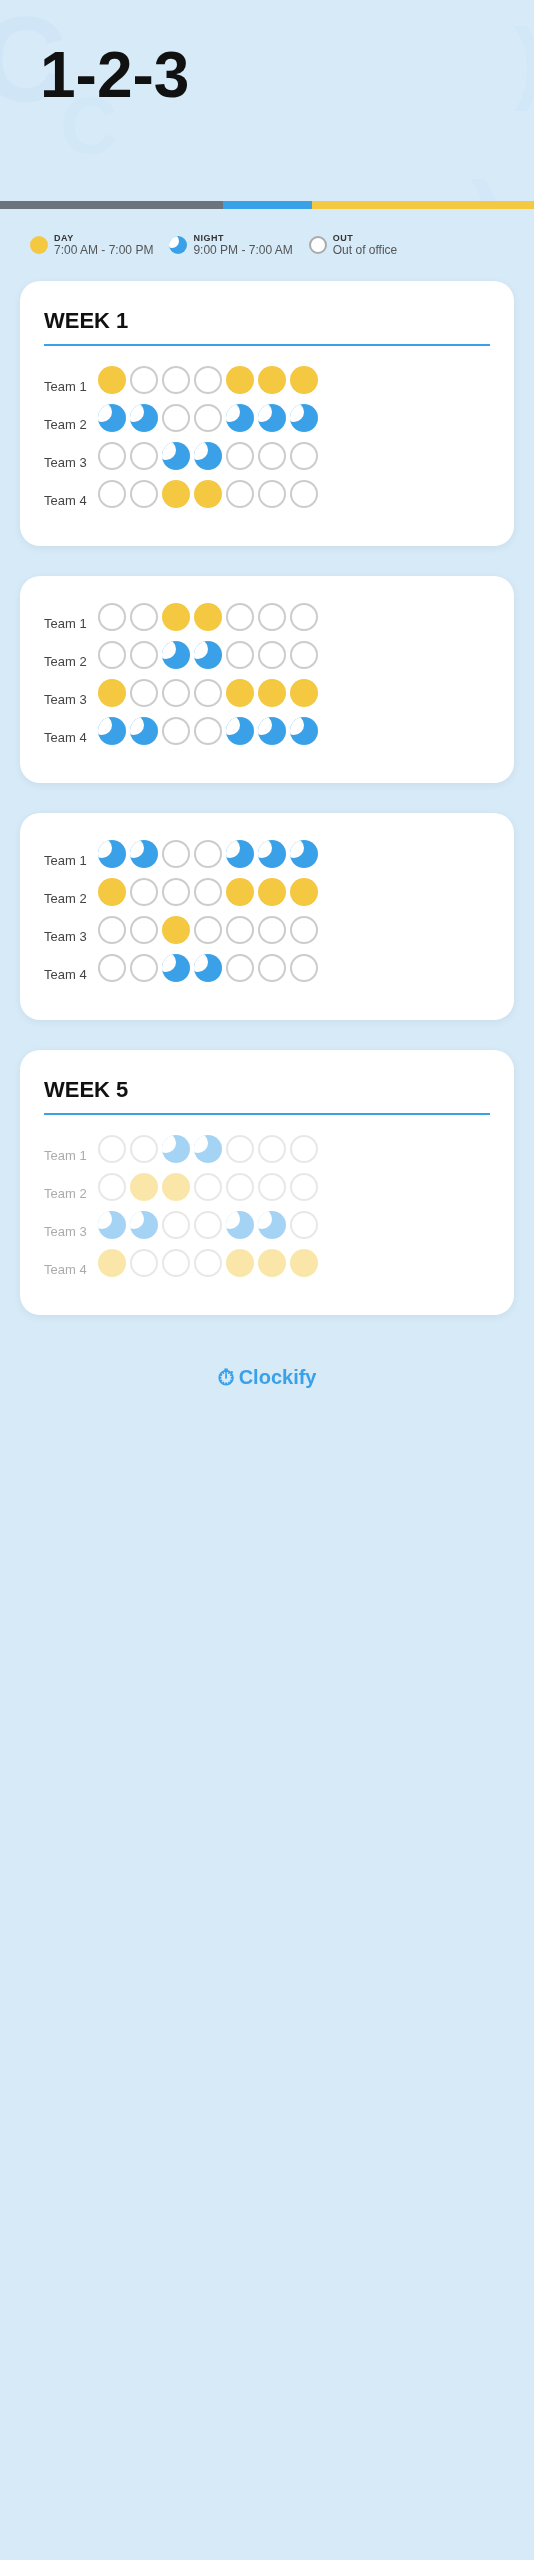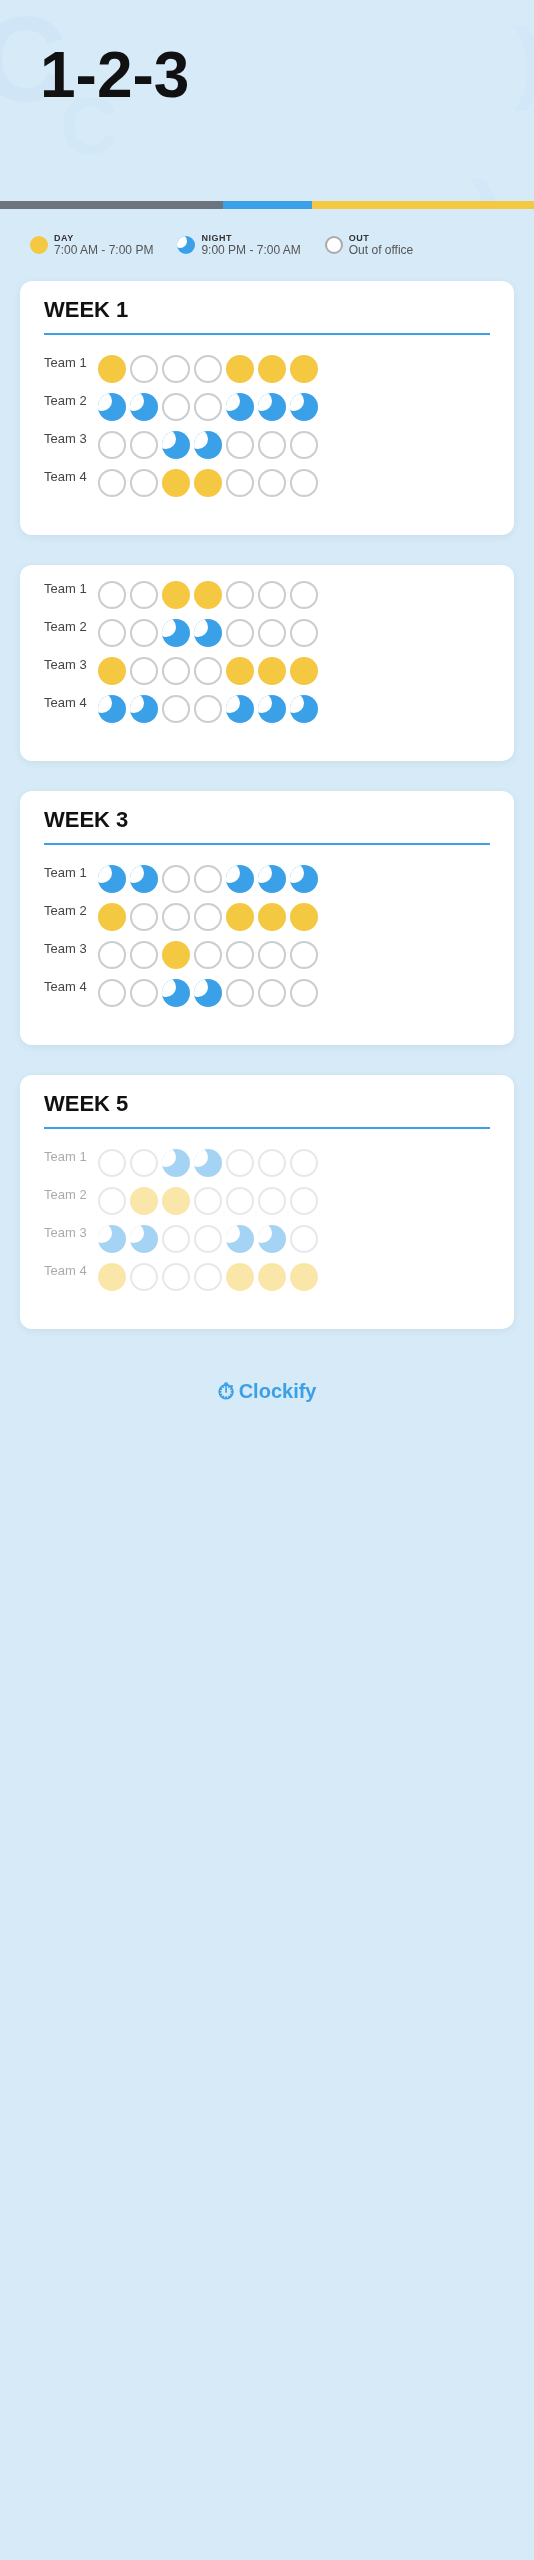--- a/index.html
+++ b/index.html
@@ -46,21 +46,21 @@
       height: 8px;
     }
     .color-bar-gray { background: #6c757d; flex: 3; }
     .color-bar-blue { background: #3aa0e8; flex: 1.2; }
     .color-bar-yellow { background: #f5c842; flex: 3; }
 
     
     .legend {
       display: flex;
       align-items: center;
-      gap: 24px;
+      gap: 16px;
       padding: 24px 30px;
       background: #d6eaf8;
     }
     .legend-item {
       display: flex;
       align-items: center;
       gap: 6px;
     }
     .legend-label {
       display: flex;
@@ -73,36 +73,36 @@
       letter-spacing: 0.5px;
     }
     .legend-time {
       font-size: 12px;
       color: #555;
     }
 
     
     .week-card {
       background: white;
-      border-radius: 12px;
+      border-radius: 20px;
       margin: 0 20px 30px 20px;
-      padding: 16px 24px 28px 24px;
+      padding: 27px 24px 28px 24px;
       box-shadow: 0 2px 8px rgba(0,0,0,0.06);
     }
     .week-title {
       font-size: 22px;
       font-weight: 900;
       color: #111;
       padding-bottom: 10px;
       border-bottom: 2px solid #3aa0e8;
       margin-bottom: 20px;
     }
     .team-row {
       display: flex;
-      align-items: flex-start;
+      align-items: flex-end;
       margin-bottom: 10px;
     }
     .team-name {
       font-size: 13px;
       color: #444;
       width: 54px;
       flex-shrink: 0;
     }
     .circles {
       display: flex;
@@ -349,21 +349,20 @@
           <div class="c c-night-crescent"></div>
           <div class="c c-off"></div>
           <div class="c c-off"></div>
           <div class="c c-night-crescent"></div>
           <div class="c c-night-crescent"></div>
           <div class="c c-night-crescent"></div>
         </div>
       </div>
     </div>
     <div class="week-card">
-      <div class="week-title">WEEK 3</div>
       <div class="team-row">
         <span class="team-name">Team 1</span>
         <div class="circles">
           <div class="c c-night-crescent"></div>
           <div class="c c-night-crescent"></div>
           <div class="c c-off"></div>
           <div class="c c-off"></div>
           <div class="c c-night-crescent"></div>
           <div class="c c-night-crescent"></div>
           <div class="c c-night-crescent"></div>

